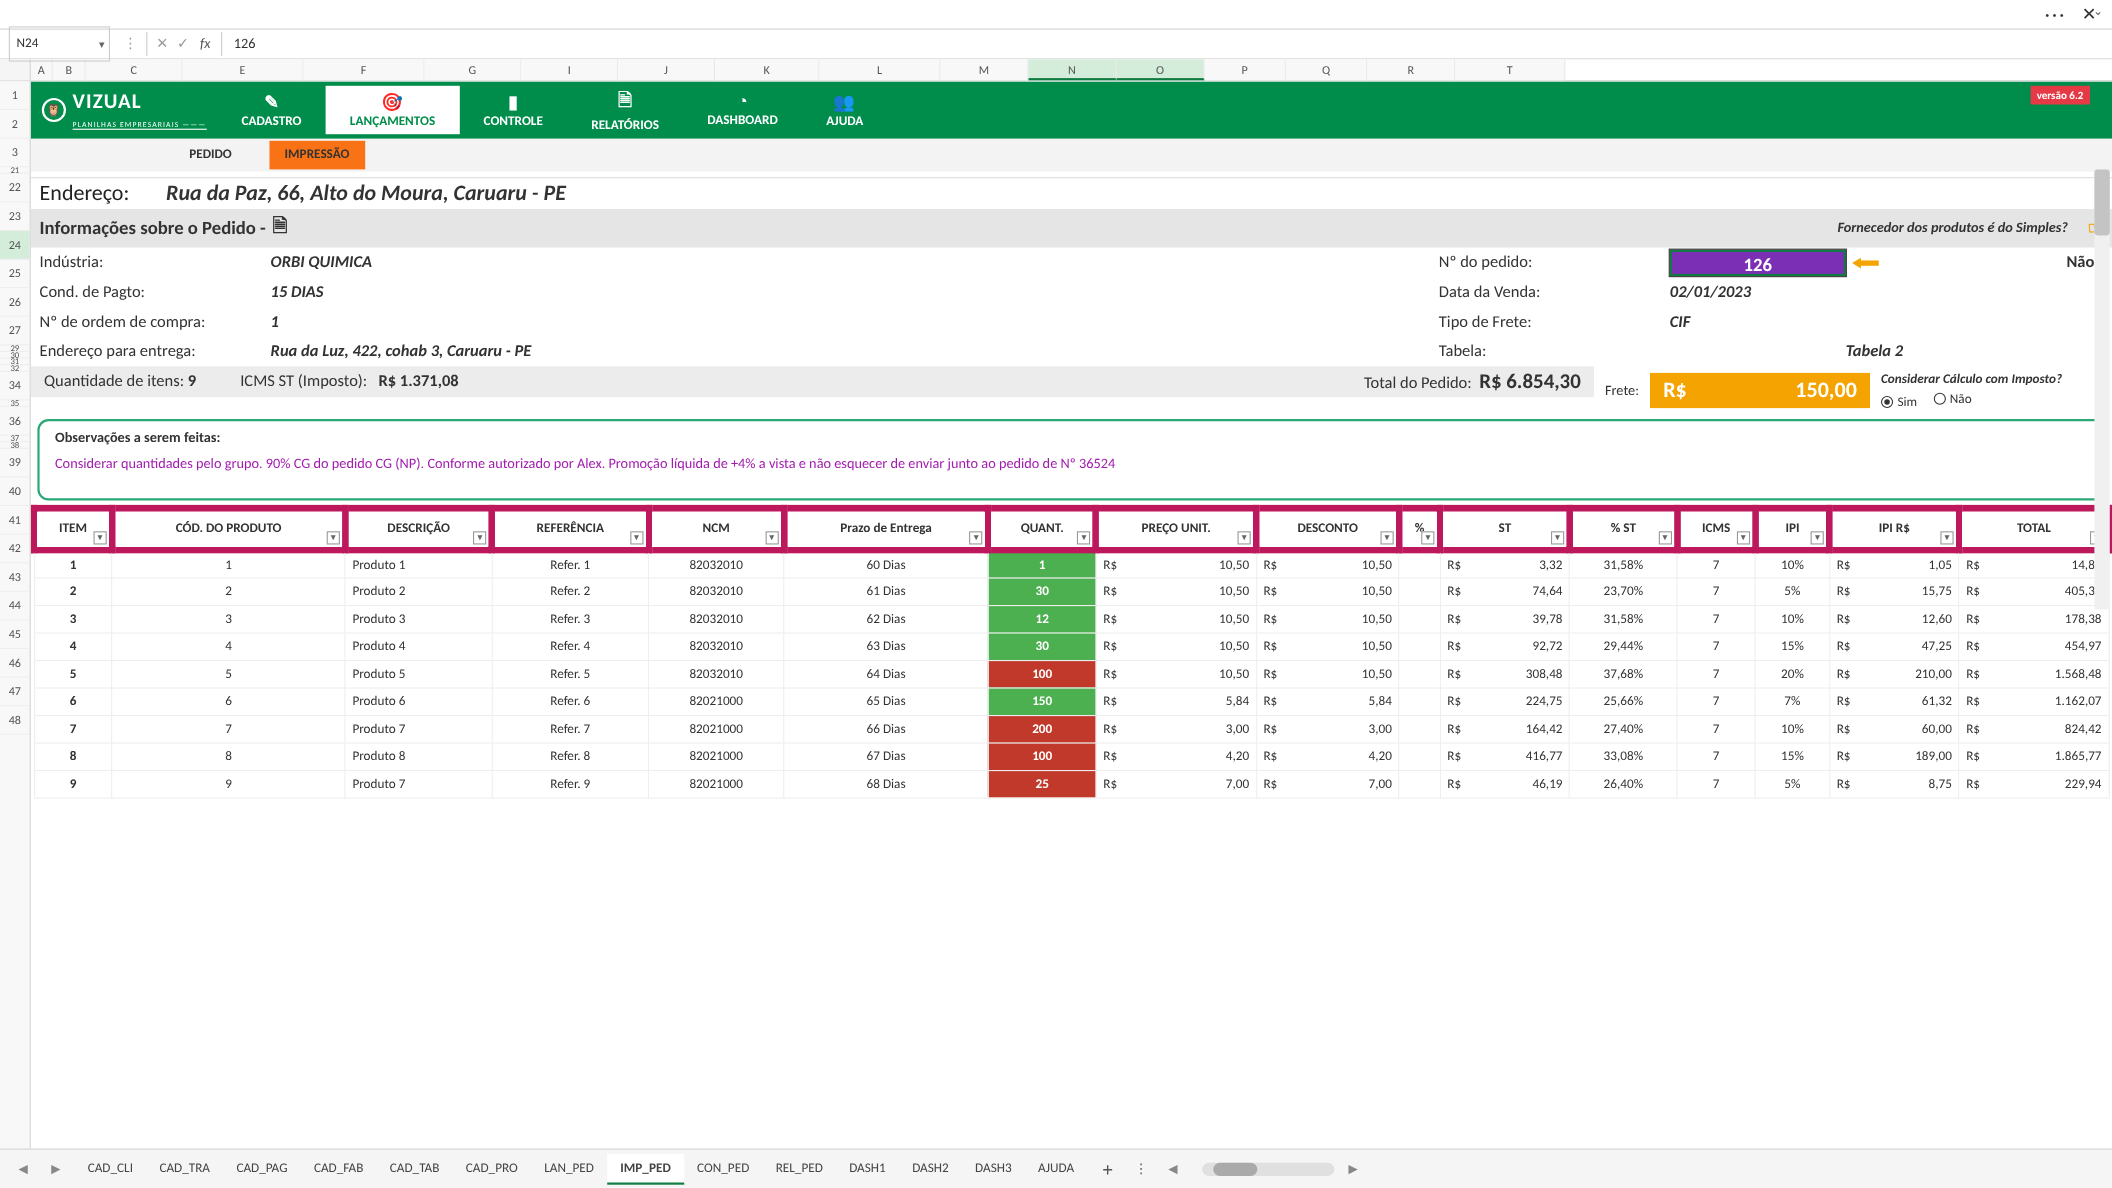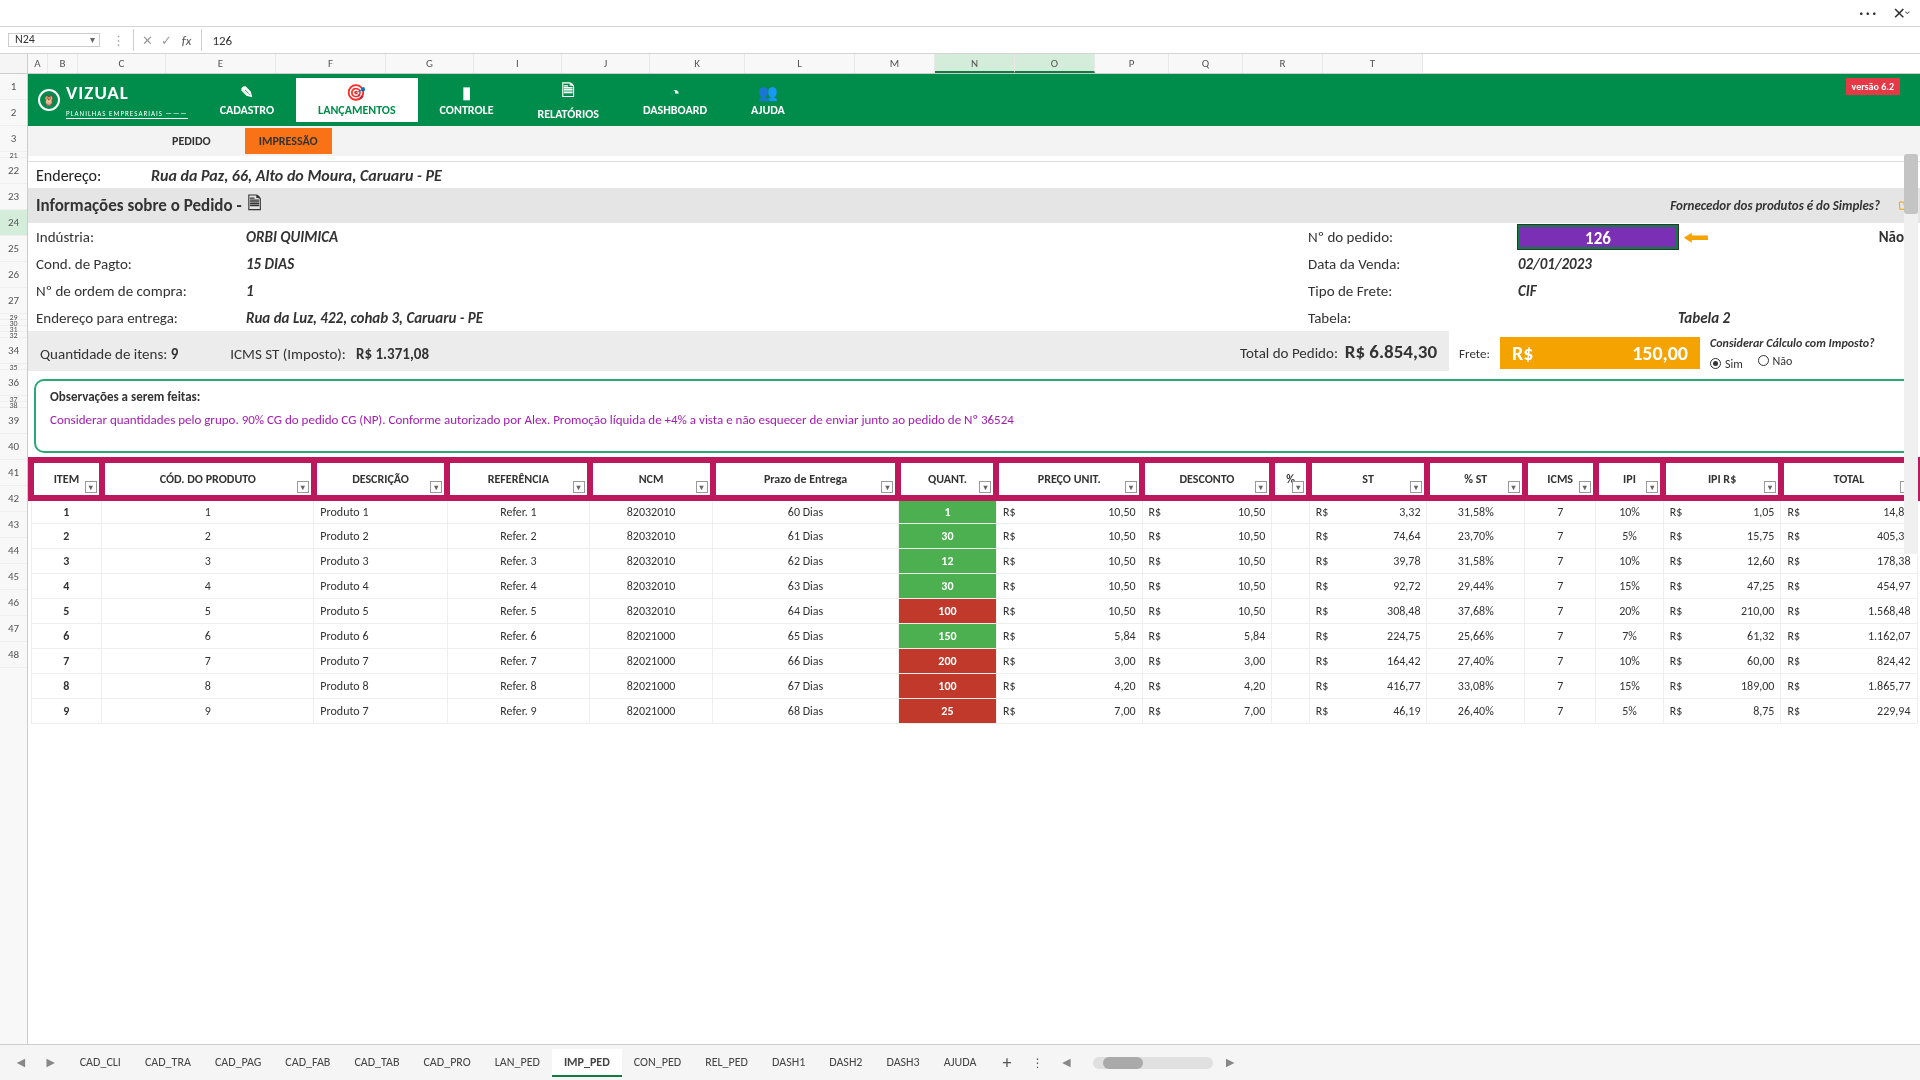--- a/index.html
+++ b/index.html
@@ -1,21 +1,21 @@
 <!DOCTYPE html>
 <html><head>
 <meta charset="utf-8">
 <style>
 *{box-sizing:border-box;margin:0;padding:0;font-family:"Segoe UI",Calibri,Arial,sans-serif}
 body{background:#f0f0f0;font-size:13px;color:#333;overflow:hidden}
 .titlebar{height:26px;background:#fff;display:flex;justify-content:flex-end;align-items:center;padding:0 8px;gap:8px}
 .titlebar .dots{font-size:18px;letter-spacing:2px;color:#333}
 .titlebar .close{font-size:16px;padding:0 6px}
 .formula-row{height:28px;background:#fff;display:flex;align-items:center;border-bottom:1px solid #d4d4d4;border-top:1px solid #d4d4d4}
-.name-box{width:92px;height:14px;border:1px solid #ccc;margin:0 8px;display:flex;align-items:flex-end;padding:0 6px;font-size:12px;position:relative}
+.name-box{width:92px;height:32px;border:1px solid #ccc;margin:0 8px;display:flex;align-items:center;padding:0 6px;font-size:12px;position:relative}
 .name-box::after{content:"▾";position:absolute;right:4px;color:#666;font-size:10px}
 .fx-sep{border-left:1px solid #ccc;height:22px;margin:0 4px}
 .fx-dots{color:#999;padding:0 4px}
 .fx-btn{color:#999;padding:0 4px;font-size:13px}
 .fx-check{color:#999;padding:0 4px}
 .fx-label{font-style:italic;color:#555;padding:0 6px}
 .fx-val{padding:0 6px;color:#333}
 .col-headers{height:20px;background:#fff;display:flex;border-bottom:1px solid #ccc}
 .corner{width:28px;border-right:1px solid #ccc;background:#f5f5f5}
 .ch{text-align:center;font-size:11px;color:#555;border-right:1px solid #e8e8e8;line-height:20px;background:#f8f8f8}
@@ -36,36 +36,36 @@
 .rtab{display:flex;flex-direction:column;align-items:center;justify-content:center;padding:0 22px;font-size:12px;font-weight:600}
 .rtab.active{background:#fff;color:#008d4c;margin:4px 0}
 .rtab .ic{font-size:16px;margin-bottom:1px}
 .version{position:absolute;right:20px;top:4px;background:#e63946;color:#fff;font-size:10px;padding:2px 6px;font-weight:600}
 .subribbon{height:30px;background:#f3f3f3;display:flex;align-items:center;padding-left:130px;gap:20px}
 .subtab{font-size:12px;font-weight:600;padding:6px 14px}
 .subtab.active{background:#f97316}
 
 .content{padding:0}
 .cut{height:6px;border-bottom:1px solid #ddd;display:flex;align-items:center;padding:0 10px;font-size:11px;color:#999;overflow:hidden}
-.row-data{display:flex;align-items:center;padding:2px 8px;min-height:26px;font-size:16px}
+.row-data{display:flex;align-items:center;padding:2px 8px;min-height:26px;font-size:20px}
 .lbl{width:115px;color:#222}
 .val{font-weight:700;font-style:italic}
 .section{background:#e5e5e5;font-weight:700;font-size:17px;padding:3px 8px;display:flex;align-items:center;gap:6px;position:relative}
 .section .right-q{position:absolute;right:40px;font-style:italic;font-size:13px}
 .section .hand{position:absolute;right:8px;color:#f4a300;font-size:16px}
 .info-grid{display:flex}
 .info-left{flex:1}
 .info-right{width:620px}
 .info-line{display:flex;align-items:center;min-height:27px;padding:0 8px;font-size:15px}
 .info-line .k{width:210px}
 .info-line .v{font-weight:700;font-style:italic}
 .pedido-box{width:160px;height:24px;background:#7b2fb5;color:#fff;font-weight:700;text-align:center;line-height:24px;font-size:17px;border:2px solid #107c41;outline:1px solid #333}
 .arrow-ic{color:#f4a300;font-size:20px;margin-left:10px;display:inline-block;transform:scaleX(1.6)}
 .nao{position:absolute;right:16px;font-weight:700}
-.summary{background:#ececec;display:flex;align-items:flex-end;padding:8px 12px;gap:52px;font-size:15px;position:relative;height:40px}
+.summary{background:#ececec;display:flex;align-items:center;padding:8px 12px;gap:40px;font-size:15px;position:relative;height:28px}
 .summary b{font-weight:700}
 .total-lbl{margin-left:auto}
 .frete-area{display:flex;align-items:center;gap:10px;background:#fff;padding:0 10px;height:44px}
 .frete-box{background:#f4a300;color:#fff;font-weight:700;font-size:20px;padding:4px 12px;width:200px;display:flex;justify-content:space-between}
 .tax-q{width:200px;font-size:12px}
 .tax-q .q{font-style:italic;font-weight:700;margin-bottom:4px}
 .radio{display:inline-flex;align-items:center;gap:4px;margin-right:12px;font-size:12px}
 .radio .dot{width:11px;height:11px;border:1px solid #333;border-radius:50%;display:inline-flex;align-items:center;justify-content:center}
 .radio .dot.on::after{content:"";width:5px;height:5px;background:#333;border-radius:50%}
 .obs{border:2px solid #2aa876;border-radius:10px;margin:4px 6px;padding:8px 14px;min-height:74px}

